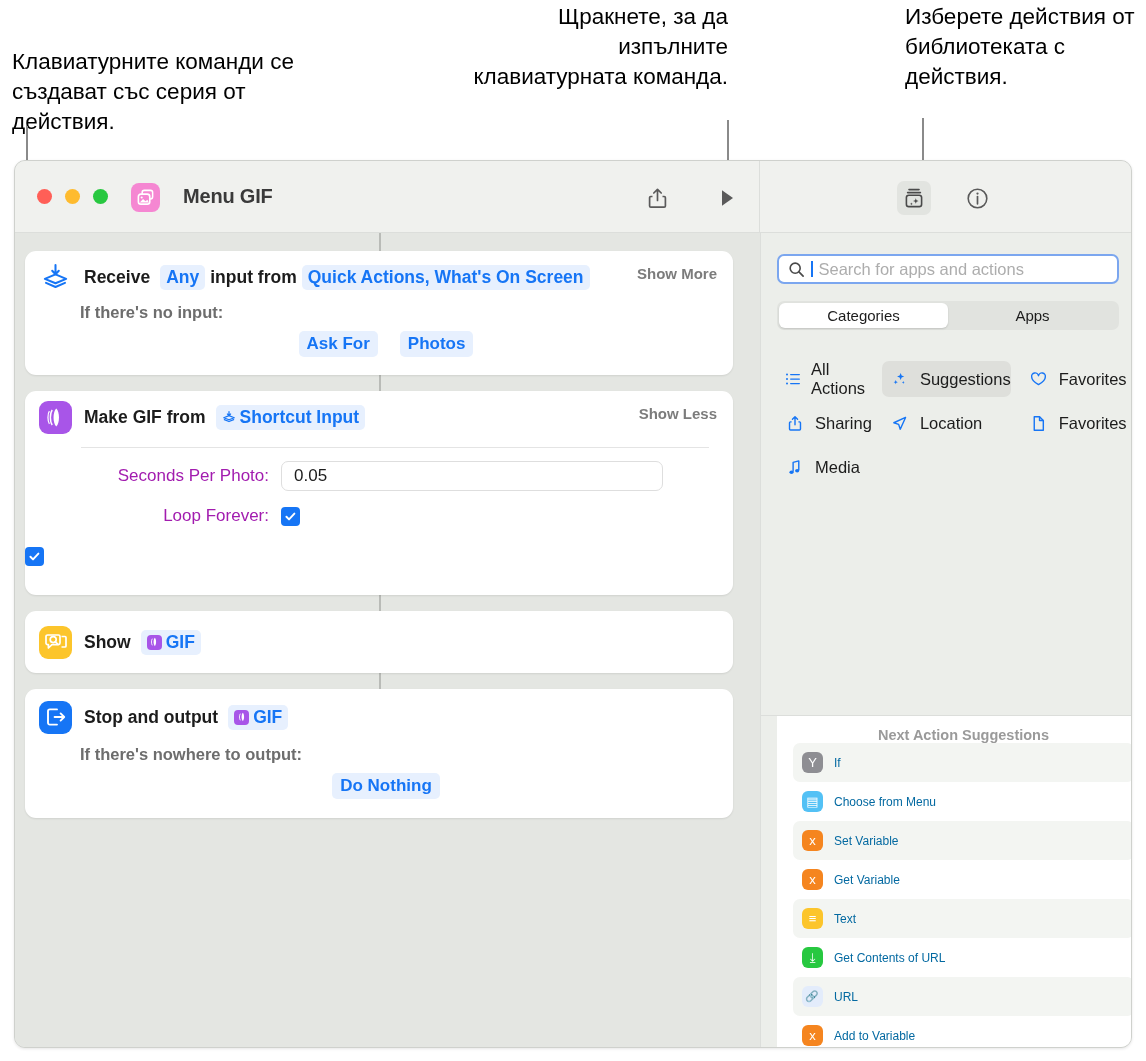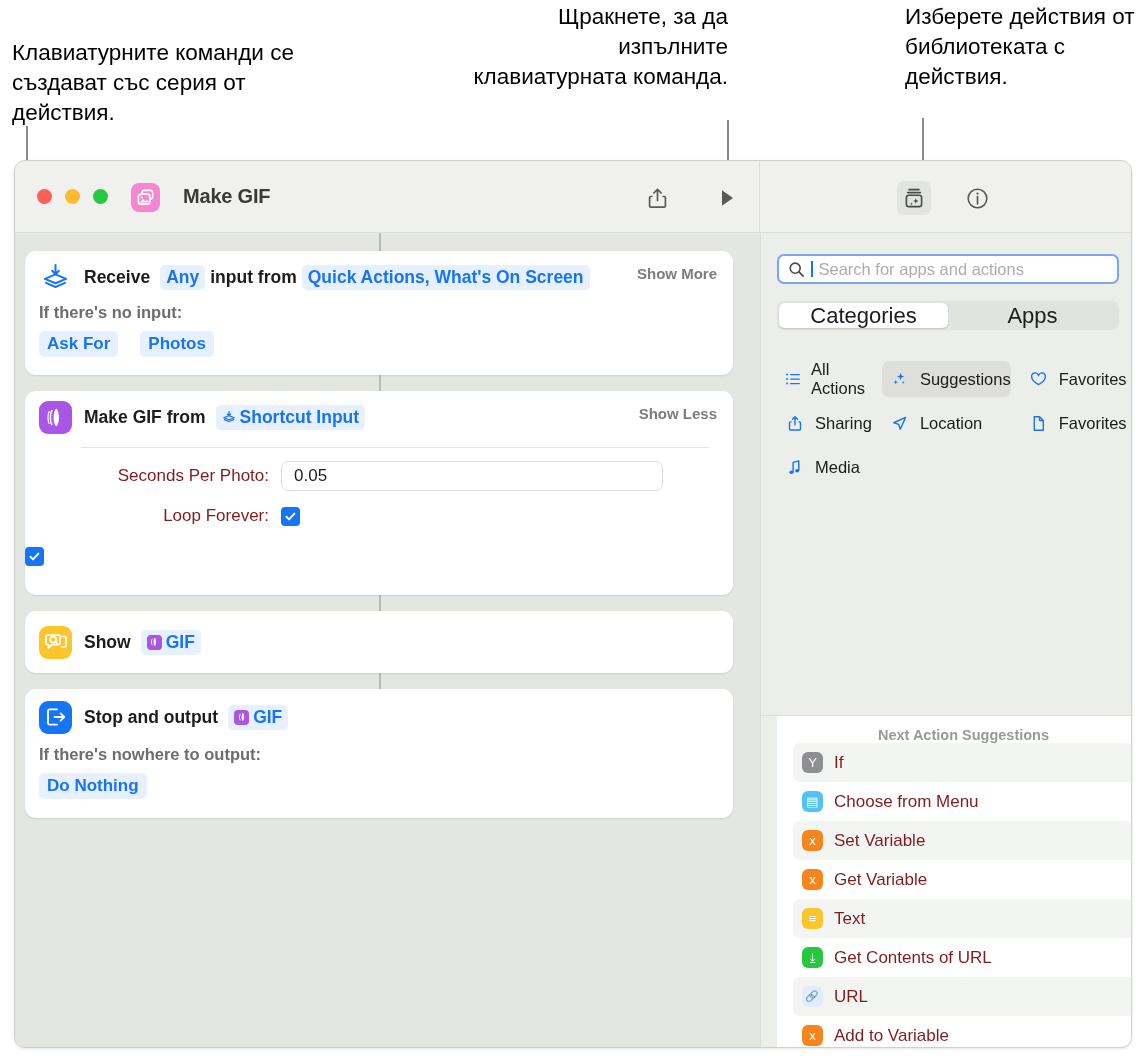--- a/index.html
+++ b/index.html
@@ -12,21 +12,21 @@
   #root { position: relative; width: 1146px; height: 1061px; }
 
   
   .callout {
     position: absolute;
     font-size: 22.5px;
     line-height: 30px;
     color: #000000;
     white-space: pre-line;
   }
-  #callout-left  { left: 12px; top: 38px; width: 340px; text-align: left; }
+  #callout-left  { left: 12px; top: 47px; width: 340px; text-align: left; }
   #callout-mid   { left: 460px; top: 2px; width: 268px; text-align: right; }
   #callout-right { left: 905px; top: 2px; width: 232px; text-align: left; }
 
   .leader { position: absolute; background: #8a8a8a; }
   .leader-v { width: 2px; }
 
   
   #lead-left-v   { left: 26px; top: 126px; height: 664px; width: 2px; }
   .tick { position: absolute; left: 26px; width: 24px; height: 2px; background: #8a8a8a; }
 
@@ -122,31 +122,32 @@
     display: inline-flex; align-items: center; gap: 4px;
     white-space: nowrap;
   }
   .show-toggle {
     position: absolute; right: 16px; top: 14px;
     font-size: 15px; color: #7c7c7c; font-weight: 600;
   }
   .sub-label {
     font-size: 16.5px; font-weight: bold; color: #6d6d6d;
     padding: 0 0 0 14px;
-  }
-  .pill-row { padding: 9px 0 0 14px; display: flex; gap: 22px; }
+    margin-left: 41px;
+  }
+  .pill-row { padding: 9px 0 0 14px; display: flex; gap: 22px; justify-content: center; }
   .pill {
     background: #e7f0fe; color: #1675f5; font-weight: bold;
     border-radius: 5px; padding: 3px 8px; font-size: 17px;
   }
 
   .hr { height: 1px; background: #e4e4e4; margin: 4px 24px 0 56px; }
   .param-row { display: flex; align-items: center; height: 40px; padding-right: 70px; }
   .param-label {
-    width: 256px; text-align: right; font-size: 17px; color: #7f1d1d;
+    width: 256px; text-align: right; font-size: 17px; color: #a21caf;
     padding-right: 12px;
   }
   .param-input {
     flex: 1; height: 30px; background: #fff;
     border: 1px solid #dedede; border-radius: 7px;
     display: flex; align-items: center; padding-left: 12px;
     font-size: 17px; color: #1c1c1c;
   }
   .checkbox {
     width: 19px; height: 19px; border-radius: 4px; background: #1675f5;
@@ -170,21 +171,21 @@
   }
   #search-caret { width: 1.5px; height: 16px; background: #1675f5; }
   #search-ph { font-size: 16.5px; color: #adadad; }
 
   #tabs {
     position: absolute; left: 16px; top: 232px; width: 342px; height: 29px;
     background: #e1e3df; border-radius: 7px; display: flex; padding: 2px;
   }
   .tab {
     flex: 1; display: flex; align-items: center; justify-content: center;
-    font-size: 22px; color: #1c1c1c; border-radius: 6px;
+    font-size: 15px; color: #1c1c1c; border-radius: 6px;
   }
   .tab.active { background: #ffffff; box-shadow: 0 1px 2px rgba(0,0,0,.14); }
 
   #cats {
     position: absolute; left: 16px; top: 296px; width: 342px;
     display: grid; grid-template-columns: 1fr 1fr 1fr 1fr; gap: 8px 10px;
   }
   .cat {
     display: flex; align-items: center; gap: 10px;
     height: 36px; padding-left: 8px; border-radius: 7px;
@@ -208,21 +209,21 @@
     position: relative; margin: 0 16px; height: 39px;
     display: flex; align-items: center; gap: 11px; padding-left: 9px;
     border-radius: 7px;
   }
   .sugg-row.alt { background: #f3f5f2; }
   .sugg-icon {
     width: 21px; height: 21px; border-radius: 6px;
     display: flex; align-items: center; justify-content: center;
     flex: 0 0 auto; color: #fff; font-size: 13px;
   }
-  .sugg-label { font-size: 17px; color: #7f1d1d; }
+  .sugg-label { font-size: 12px; color: #0369a1; }
   svg { display: block; }
 </style>
 </head>
 <body>
 
 <div id="root">
 
   <div class="callout" id="callout-left">Клавиатурните команди се създават със серия от действия.</div>
   <div class="callout" id="callout-mid">Щракнете, за да изпълните клавиатурната команда.</div>
   <div class="callout" id="callout-right">Изберете действия от библиотеката с действия.</div>
@@ -244,21 +245,21 @@
       <div class="traffic" id="tl-max"></div>
 
       <div id="app-icon">
         <svg width="19" height="19" viewBox="0 0 20 20">
           <rect x="6.5" y="2.5" width="11" height="9" rx="2.2" fill="none" stroke="#fff" stroke-width="1.6"></rect>
           <rect x="2.5" y="6.5" width="12" height="10.5" rx="2.6" fill="#f587d2" stroke="#fff" stroke-width="1.7"></rect>
           <circle cx="6" cy="10" r="1.1" fill="#fff"></circle>
           <path d="M4 15.2 L7.4 11.6 L10 14 L12 12.4 L13.5 15.2 Z" fill="#fff"></path>
         </svg>
       </div>
-      <div id="app-title">Make GIF</div>
+      <div id="app-title">Menu GIF</div>
 
       <div class="tb-btn" id="btn-share">
         <svg width="21" height="23" viewBox="0 0 21 23">
           <path d="M10.5 2.5 L10.5 13.5 M6.8 6 L10.5 2.3 L14.2 6" fill="none" stroke="#5a5a5a" stroke-width="1.7" stroke-linecap="round" stroke-linejoin="round"></path>
           <path d="M5.5 9.5 L3.8 9.5 Q2.6 9.5 2.6 10.7 L2.6 19 Q2.6 20.2 3.8 20.2 L17.2 20.2 Q18.4 20.2 18.4 19 L18.4 10.7 Q18.4 9.5 17.2 9.5 L15.5 9.5" fill="none" stroke="#5a5a5a" stroke-width="1.7" stroke-linejoin="round"></path>
         </svg>
       </div>
 
       <div class="tb-btn" id="btn-run">
         <svg width="16" height="20" viewBox="0 0 16 20">

